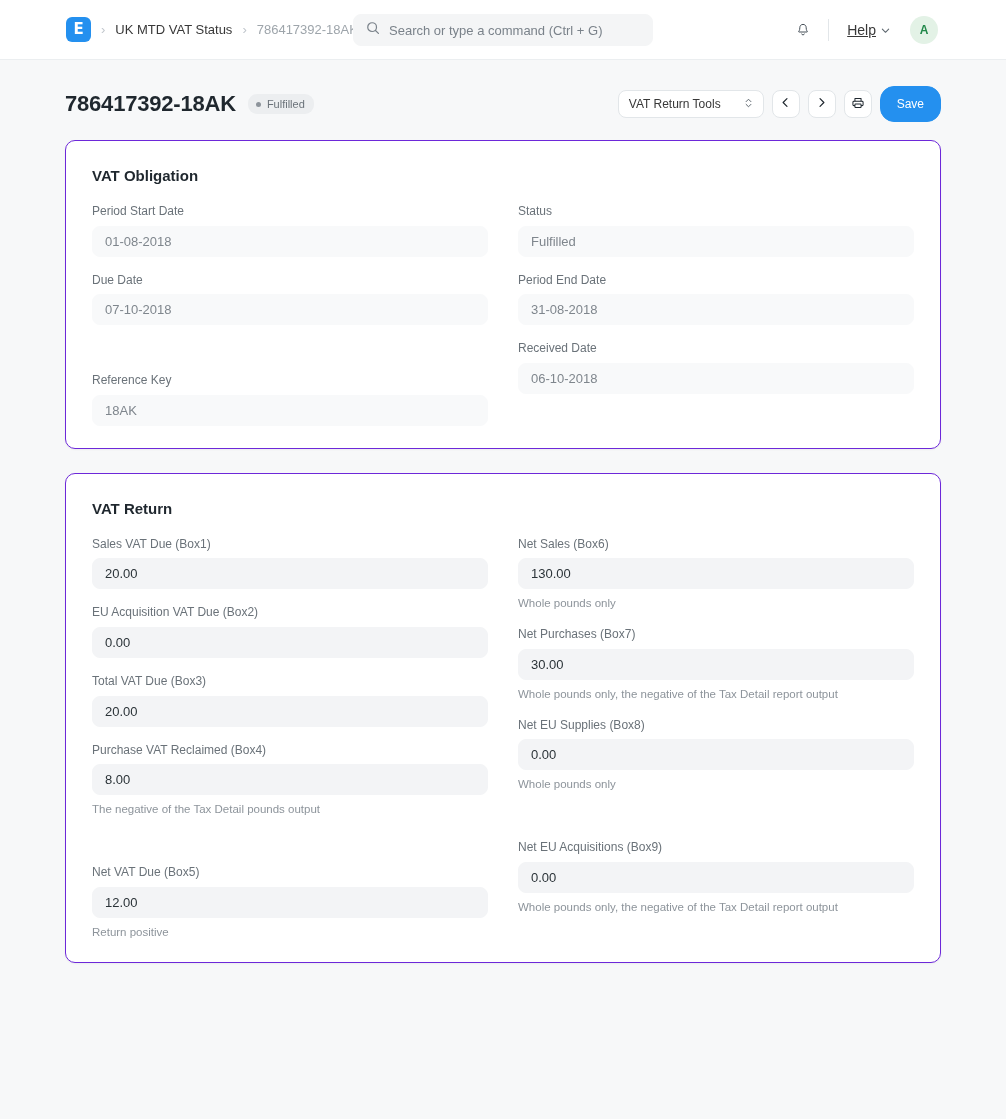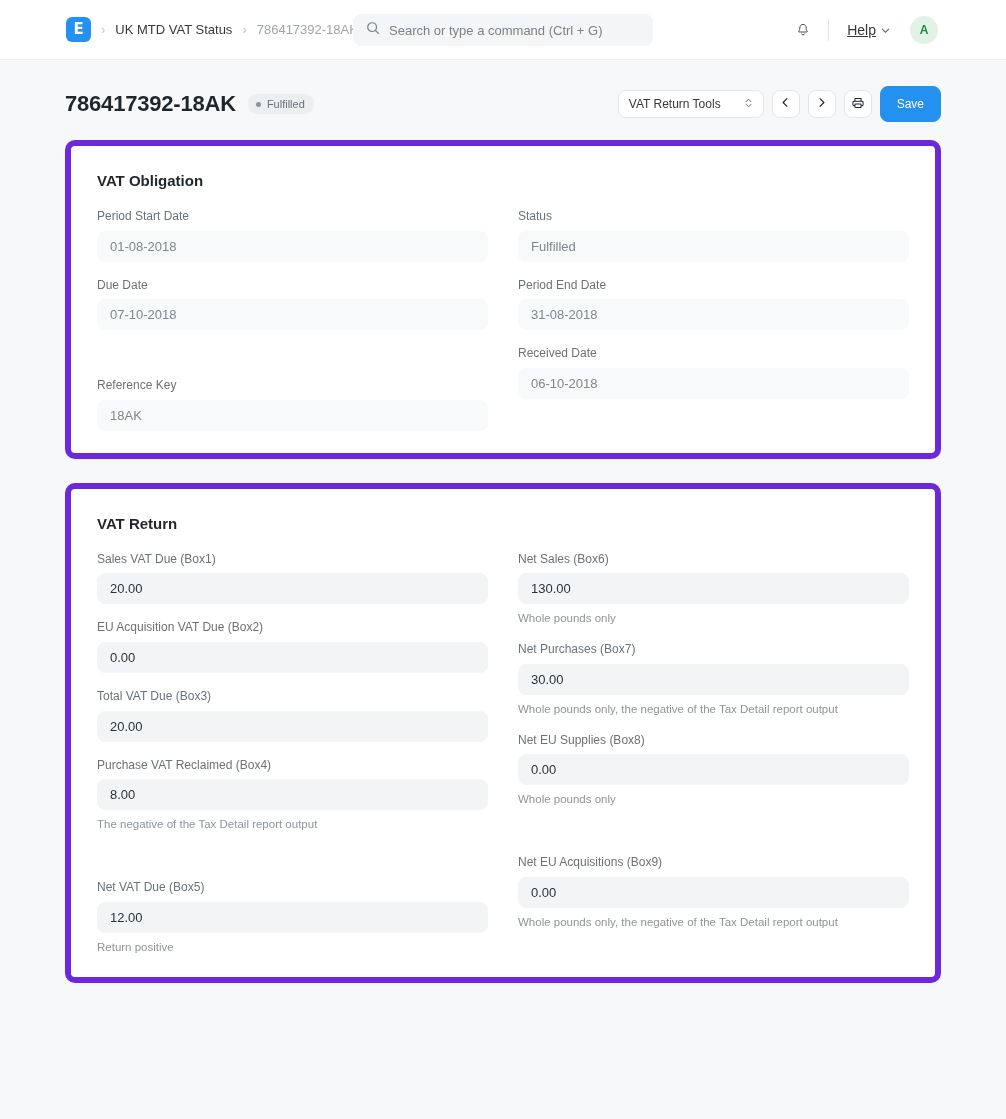--- a/index.html
+++ b/index.html
@@ -81,28 +81,28 @@
   .btn {
     height: 28px; border-radius: 8px;
     display: inline-flex; align-items: center; justify-content: center;
     font-size: 12px; border: 1px solid #e2e6e9; background: #fff; color: #383838;
     cursor: default;
   }
   .btn-select { padding: 0 10px; gap: 23px; font-size: 12px; }
   .btn-icon { width: 28px; padding: 0; }
   .btn-primary {
     background: #2490ef; border-color: #2490ef; color: #fff;
-    padding: 17px 16px; font-weight: 500;
+    padding: 17px 16px; font-weight: 500; border-radius: 14px;
   }
 
   
   .content { padding: 18px 65px 0 65px; }
   .card {
     background: #fff; border-radius: 10px;
-    border: 6px solid #6d28d9;
+    border: 1px solid #6d28d9;
     box-shadow: 0 1px 2px rgba(25,34,48,0.05);
     padding: 26px 26px 22px 26px;
     margin-bottom: 24px;
   }
   .card-title {
     font-size: 15px; font-weight: 700; color: #1f272e;
     margin-bottom: 20px;
   }
   .grid {
     display: grid; grid-template-columns: 1fr 1fr;
@@ -279,21 +279,21 @@
         </div>
 
         <div class="field">
           <div class="field-label">Total VAT Due (Box3)</div>
           <div class="field-input editable">20.00</div>
         </div>
 
         <div class="field">
           <div class="field-label">Purchase VAT Reclaimed (Box4)</div>
           <div class="field-input editable">8.00</div>
-          <div class="field-help">The negative of the Tax Detail report output</div>
+          <div class="field-help">The negative of the Tax Detail pounds output</div>
         </div>
 
         <div class="field spacer-0">
           <div class="field-label">Net VAT Due (Box5)</div>
           <div class="field-input editable">12.00</div>
           <div class="field-help">Return positive</div>
         </div>
 
       </div>
       <div class="col">

